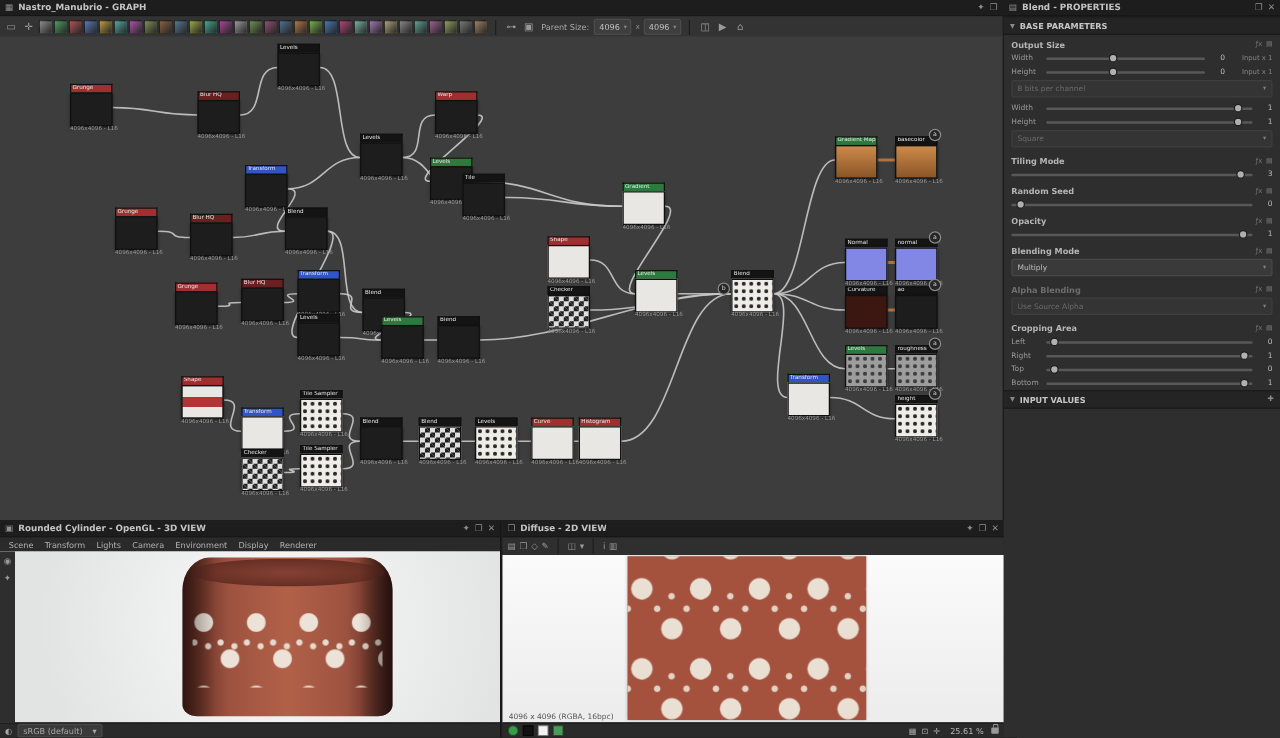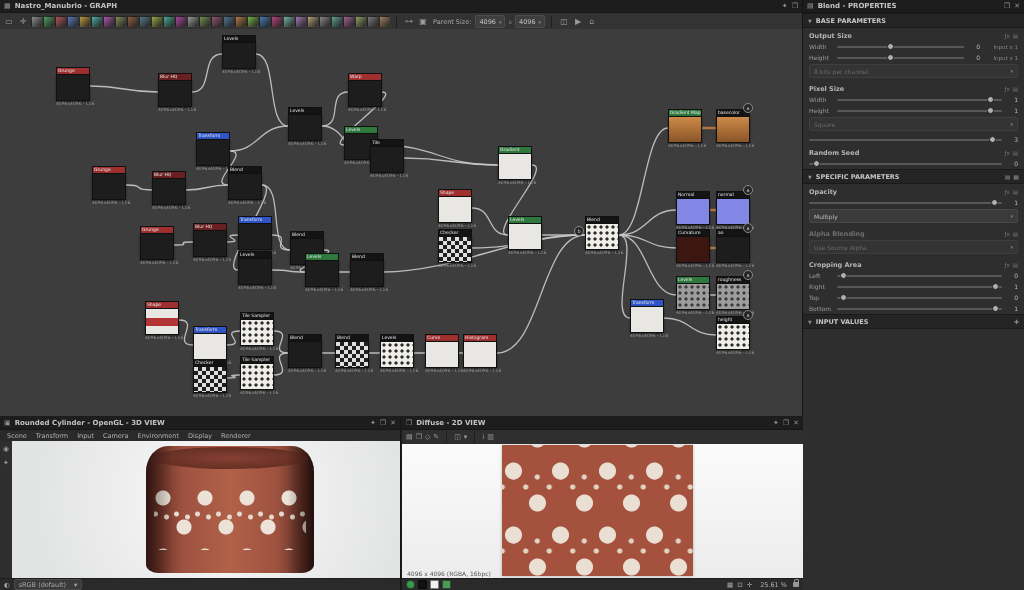--- a/index.html
+++ b/index.html
@@ -470,21 +470,21 @@
       <span class="tb-title">Rounded Cylinder - OpenGL - 3D VIEW</span>
       <span class="tb-right">
         <span>✦</span>
         <span>❐</span>
         <span>✕</span>
       </span>
     </div>
     <div class="menubar" id="menu3d">
         <span class="menu-item">Scene</span>
         <span class="menu-item">Transform</span>
-        <span class="menu-item">Input</span>
+        <span class="menu-item">Lights</span>
         <span class="menu-item">Camera</span>
         <span class="menu-item">Environment</span>
         <span class="menu-item">Display</span>
         <span class="menu-item">Renderer</span>
       </div>
     <div class="canvas3d">
       <div class="cylinder">
         <div class="cyl-top"></div>
         <div class="cyl-band"></div>
       </div>
@@ -579,85 +579,84 @@
           <div class="slider">
             <div class="shandle" style="left: calc(42% - 3.5px);"></div>
           </div>
           <span class="pval">0</span>
           <span class="pextra">Input x 1</span>
         </div>
         <div class="pdrop disabled">
           <span>8 bits per channel</span>
           <span class="caret">▾</span>
         </div>
+        <div class="prow">
+          <span class="plabel">Width</span>
+          <div class="slider">
+            <div class="shandle" style="left: calc(93% - 3.5px);"></div>
+          </div>
+          <span class="pval">1</span>
+        </div>
+        <div class="prow">
+          <span class="plabel">Height</span>
+          <div class="slider">
+            <div class="shandle" style="left: calc(93% - 3.5px);"></div>
+          </div>
+          <span class="pval">1</span>
+        </div>
+        <div class="pdrop disabled">
+          <span>Square</span>
+          <span class="caret">▾</span>
+        </div>
         <div class="pgroup">
-          <span>Pixel Size</span>
+          <span>Tiling Mode</span>
           <span class="grp-icons">
             <span>ƒx</span>
             <span>▤</span>
           </span>
-        </div>
-        <div class="prow">
-          <span class="plabel">Width</span>
-          <div class="slider">
-            <div class="shandle" style="left: calc(93% - 3.5px);"></div>
-          </div>
-          <span class="pval">1</span>
-        </div>
-        <div class="prow">
-          <span class="plabel">Height</span>
-          <div class="slider">
-            <div class="shandle" style="left: calc(93% - 3.5px);"></div>
-          </div>
-          <span class="pval">1</span>
-        </div>
-        <div class="pdrop disabled">
-          <span>Square</span>
-          <span class="caret">▾</span>
         </div>
         <div class="prow">
           <div class="slider">
             <div class="shandle" style="left: calc(95% - 3.5px);"></div>
           </div>
           <span class="pval">3</span>
         </div>
         <div class="pgroup">
           <span>Random Seed</span>
           <span class="grp-icons">
             <span>ƒx</span>
             <span>▤</span>
           </span>
         </div>
         <div class="prow">
           <div class="slider">
             <div class="shandle" style="left: calc(4% - 3.5px);"></div>
           </div>
           <span class="pval">0</span>
         </div>
-        <div class="psec">
-          <span class="arrow">▼</span>
-          <span>SPECIFIC PARAMETERS</span>
-          <span class="sec-icons">
-            <span>▤</span>
-            <span>▦</span>
-          </span>
-        </div>
         <div class="pgroup">
           <span>Opacity</span>
           <span class="grp-icons">
             <span>ƒx</span>
             <span>▤</span>
           </span>
         </div>
         <div class="prow">
           <div class="slider">
             <div class="shandle" style="left: calc(96% - 3.5px);"></div>
           </div>
           <span class="pval">1</span>
         </div>
+        <div class="pgroup">
+          <span>Blending Mode</span>
+          <span class="grp-icons">
+            <span>ƒx</span>
+            <span>▤</span>
+          </span>
+        </div>
         <div class="pdrop">
           <span>Multiply</span>
           <span class="caret">▾</span>
         </div>
         <div class="pgroup disabled">
           <span>Alpha Blending</span>
           <span class="grp-icons">
             <span>ƒx</span>
             <span>▤</span>
           </span>

